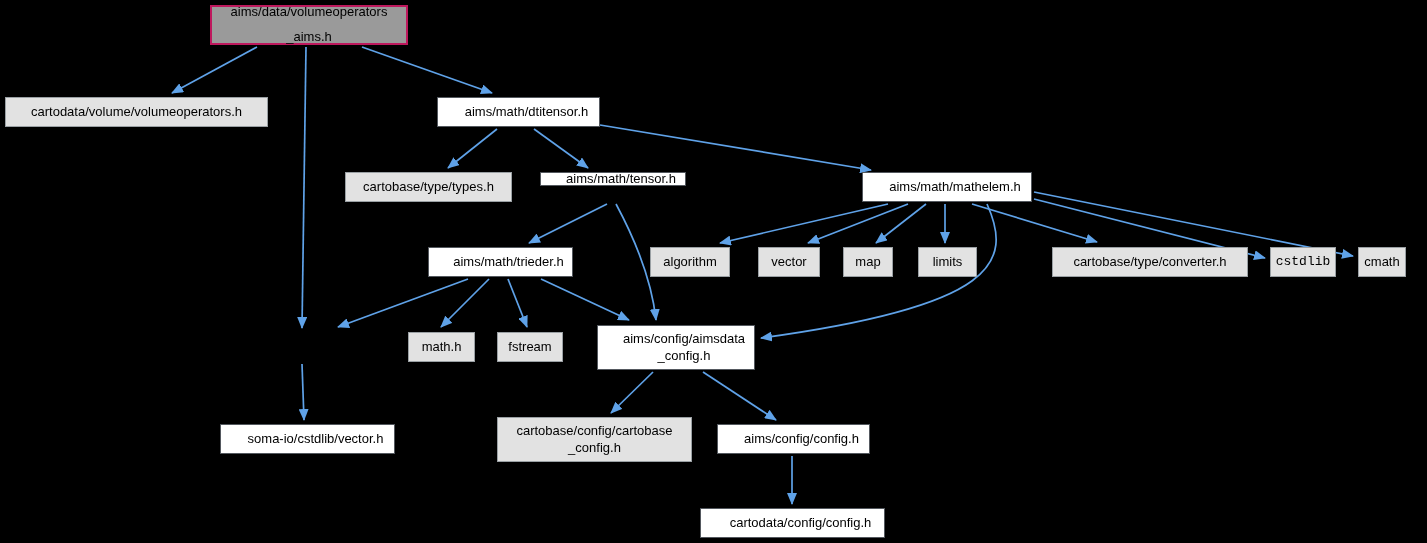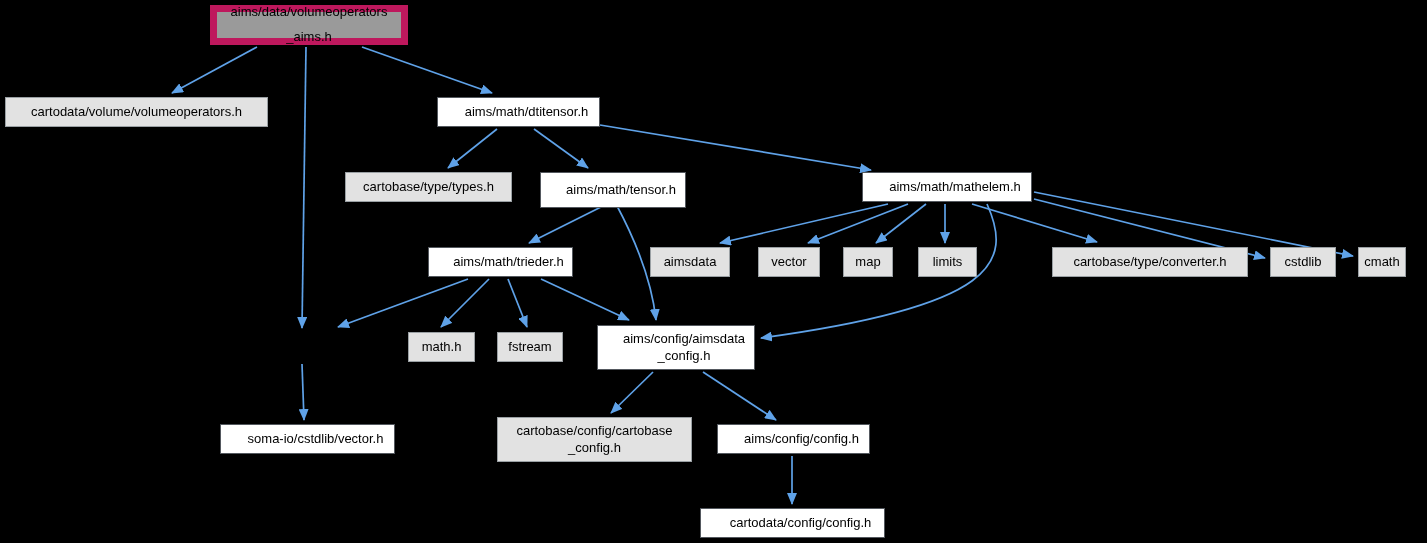--- a/index.html
+++ b/index.html
@@ -17,21 +17,21 @@
     position:absolute;
     display:flex;flex-direction:column;align-items:center;justify-content:center;
     box-sizing:border-box;
     text-align:center;
     font-size:13px;line-height:1.3;color:#000;
     white-space:nowrap;
     z-index:2;
   }
   .node.linked{background:var(--node-white,#fff);border:1px solid #53585e;padding-left:16px;}
   .node.plain{background:var(--node-gray,#e2e2e2);border:1px solid #9aa0a4;}
-  .node.current{background:var(--node-current,#9a9a9a);border:7px solid #be185d;gap:8px;}
+  .node.current{background:var(--node-current,#9a9a9a);border:2px solid #be185d;gap:8px;}
 </style>
 </head>
 <body>
 
 <div id="canvas">
 
   <svg id="edges" viewBox="0 0 1427 543" xmlns="http://www.w3.org/2000/svg">
     <defs>
       <marker id="arrow" markerWidth="13" markerHeight="10" refX="11" refY="5" orient="auto" markerUnits="userSpaceOnUse">
         <path class="arrowhead" d="M0,0 L12,5 L0,10 z"></path>
@@ -73,53 +73,53 @@
   </div>
 
   <div class="node linked" style="left:437px;top:97px;width:163px;height:30px;">
     <span>aims/math/dtitensor.h</span>
   </div>
 
   <div class="node plain" style="left:345px;top:172px;width:167px;height:30px;">
     <span>cartobase/type/types.h</span>
   </div>
 
-  <div class="node linked" style="left:540px;top:172px;width:146px;height:36px;">
+  <div class="node linked" style="left:540px;top:172px;width:146px;height:14px;">
     <span>aims/math/tensor.h</span>
   </div>
 
   <div class="node linked" style="left:862px;top:172px;width:170px;height:30px;">
     <span>aims/math/mathelem.h</span>
   </div>
 
   <div class="node linked" style="left:428px;top:247px;width:145px;height:30px;">
     <span>aims/math/trieder.h</span>
   </div>
 
   <div class="node plain" style="left:650px;top:247px;width:80px;height:30px;">
-    <span>aimsdata</span>
+    <span>algorithm</span>
   </div>
 
   <div class="node plain" style="left:758px;top:247px;width:62px;height:30px;">
     <span>vector</span>
   </div>
 
   <div class="node plain" style="left:843px;top:247px;width:50px;height:30px;">
     <span>map</span>
   </div>
 
   <div class="node plain" style="left:918px;top:247px;width:59px;height:30px;">
     <span>limits</span>
   </div>
 
   <div class="node plain" style="left:1052px;top:247px;width:196px;height:30px;">
     <span>cartobase/type/converter.h</span>
   </div>
 
-  <div class="node plain" style="left:1270px;top:247px;width:66px;height:30px;">
+  <div class="node plain" style="left:1270px;top:247px;width:66px;height:30px;font-family:Liberation Mono, monospace;">
     <span>cstdlib</span>
   </div>
 
   <div class="node plain" style="left:1358px;top:247px;width:48px;height:30px;">
     <span>cmath</span>
   </div>
 
 
   <div class="node plain" style="left:408px;top:332px;width:67px;height:30px;">
     <span>math.h</span>

